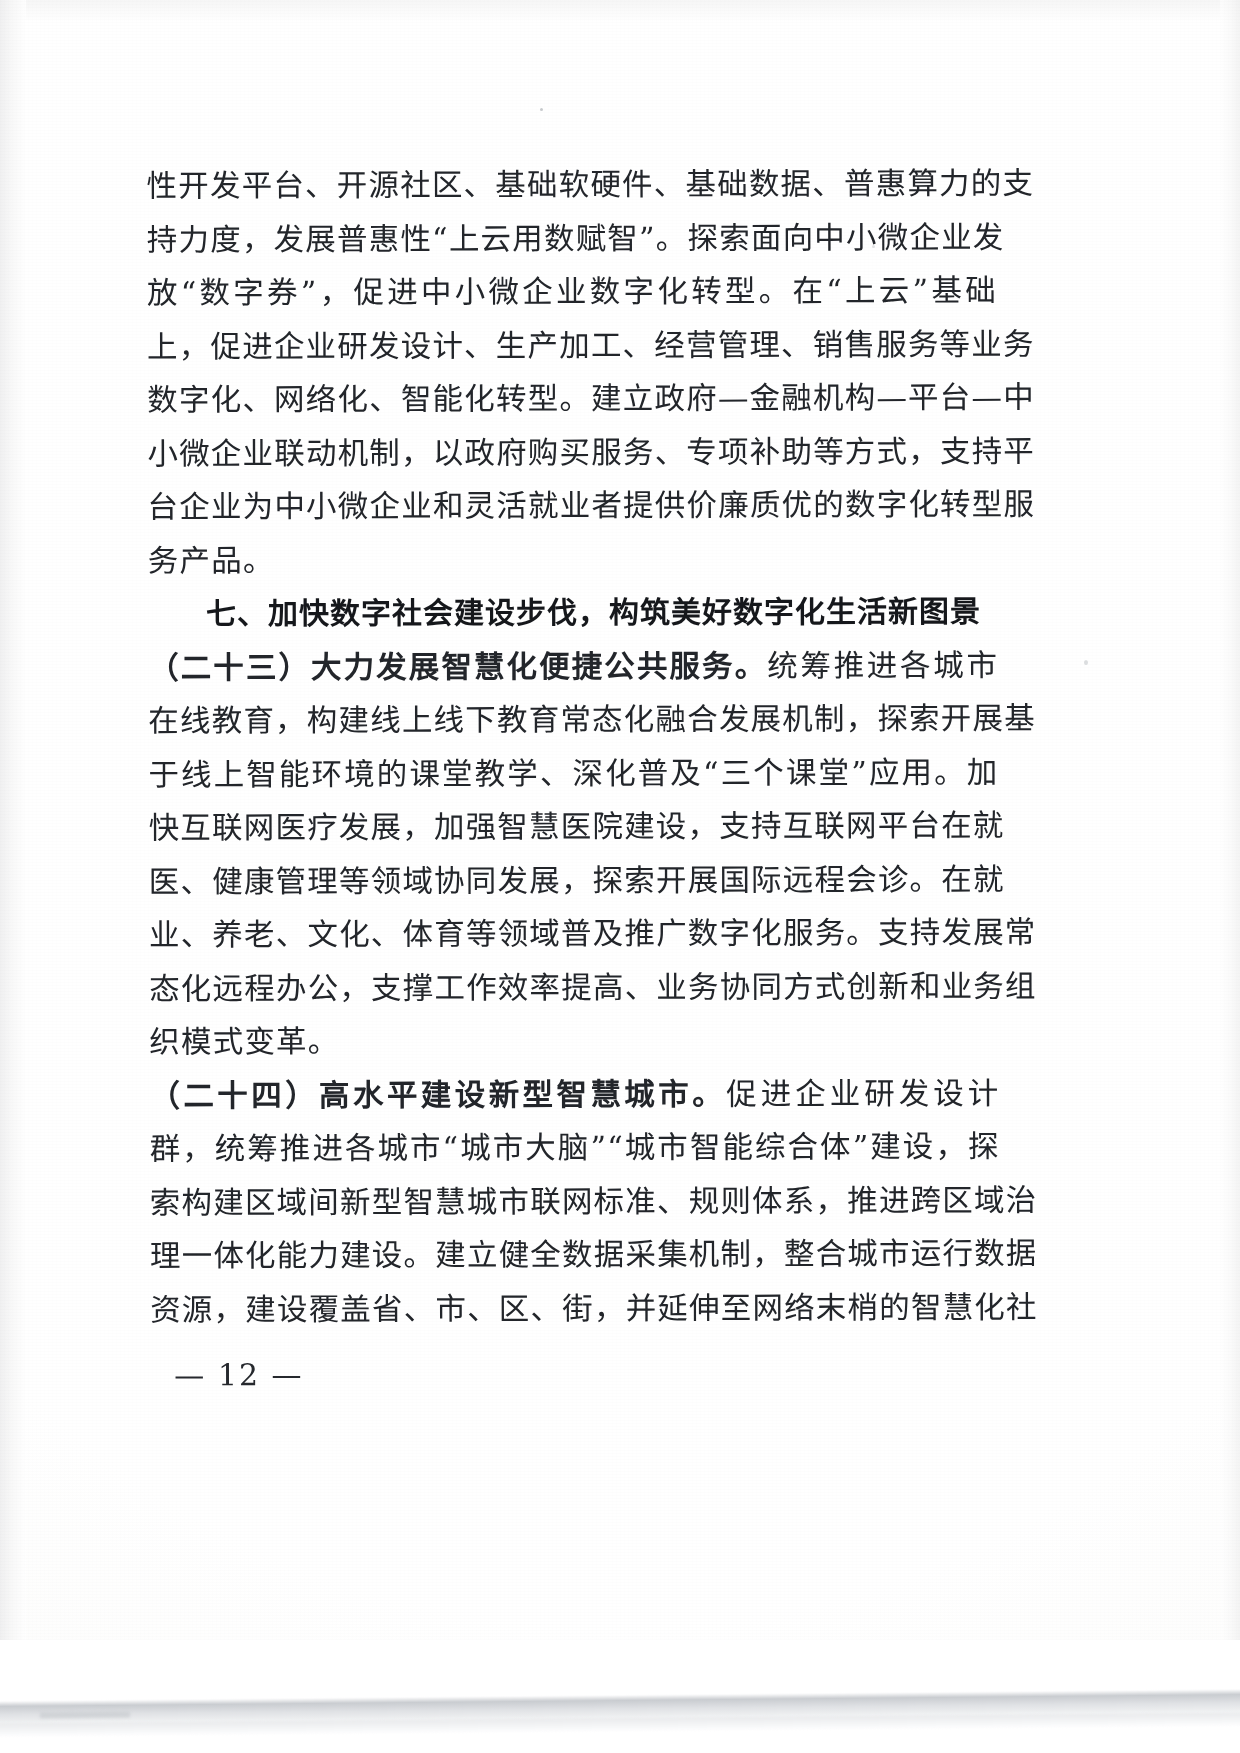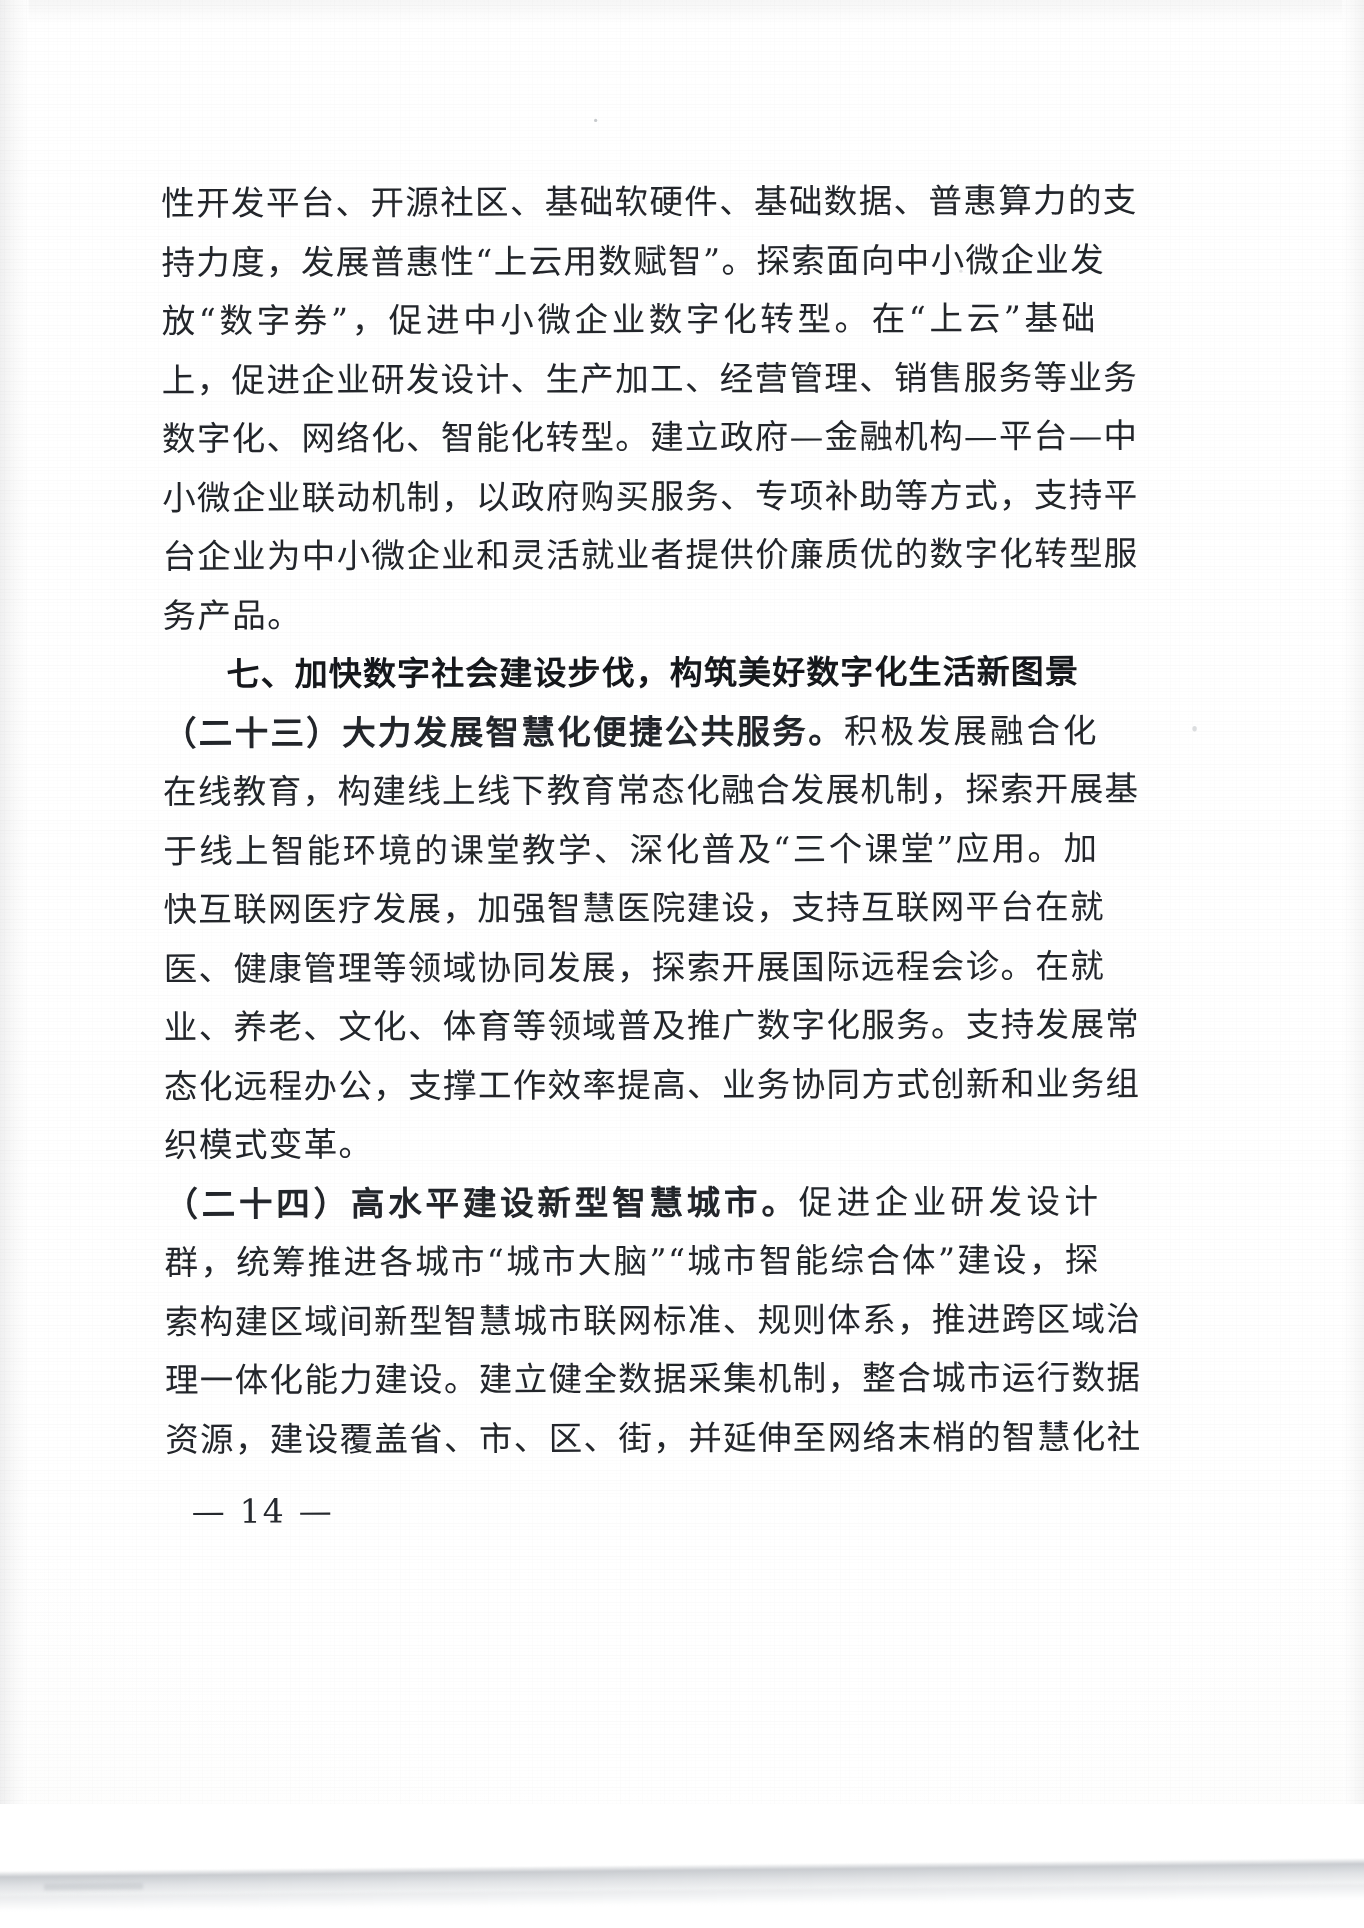--- a/index.html
+++ b/index.html
@@ -194,41 +194,41 @@
         <div class="doc-line">上，促进企业研发设计、生产加工、经营管理、销售服务等业务</div>
         <div class="doc-line">数字化、网络化、智能化转型。建立政府—金融机构—平台—中</div>
         <div class="doc-line">小微企业联动机制，以政府购买服务、专项补助等方式，支持平</div>
         <div class="doc-line">台企业为中小微企业和灵活就业者提供价廉质优的数字化转型服</div>
         <div class="doc-line last">务产品。</div>
       </div>
 
       <div class="section-heading">七、加快数字社会建设步伐，构筑美好数字化生活新图景</div>
 
       <div>
-        <div class="doc-line"><span class="run-in-bold">（二十三）大力发展智慧化便捷公共服务。</span><span>积极发展融合化</span></div>
+        <div class="doc-line"><span class="run-in-bold">（二十三）大力发展智慧化便捷公共服务。</span><span>统筹推进各城市</span></div>
         <div class="doc-line">在线教育，构建线上线下教育常态化融合发展机制，探索开展基</div>
         <div class="doc-line">于线上智能环境的课堂教学、深化普及“三个课堂”应用。加</div>
         <div class="doc-line">快互联网医疗发展，加强智慧医院建设，支持互联网平台在就</div>
         <div class="doc-line">医、健康管理等领域协同发展，探索开展国际远程会诊。在就</div>
         <div class="doc-line">业、养老、文化、体育等领域普及推广数字化服务。支持发展常</div>
         <div class="doc-line">态化远程办公，支撑工作效率提高、业务协同方式创新和业务组</div>
         <div class="doc-line last">织模式变革。</div>
       </div>
 
       <div>
         <div class="doc-line"><span class="run-in-bold">（二十四）高水平建设新型智慧城市。</span><span>促进企业研发设计</span></div>
         <div class="doc-line">群，统筹推进各城市“城市大脑”“城市智能综合体”建设，探</div>
         <div class="doc-line">索构建区域间新型智慧城市联网标准、规则体系，推进跨区域治</div>
         <div class="doc-line">理一体化能力建设。建立健全数据采集机制，整合城市运行数据</div>
         <div class="doc-line">资源，建设覆盖省、市、区、街，并延伸至网络末梢的智慧化社</div>
       </div>
 
     </div>
 
-    <div class="page-number">— 14 —</div>
+    <div class="page-number">— 12 —</div>
   </div>
 
   <div class="grain"></div>
 
   <div class="scan-bottom-shadow">
     <div class="band"></div>
     <div class="band2"></div>
     <div class="speck"></div>
   </div>
 

